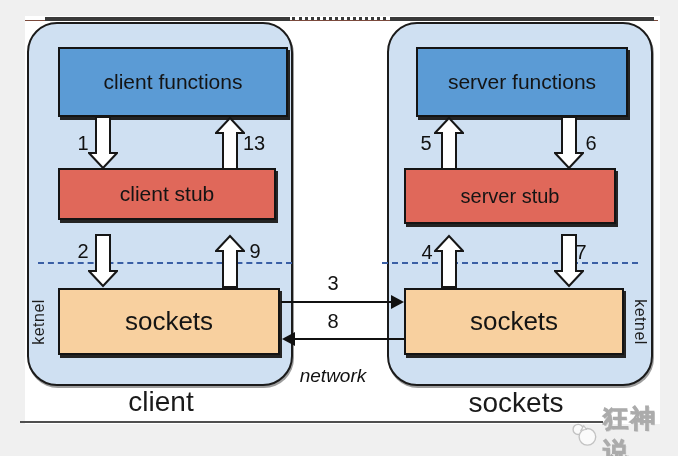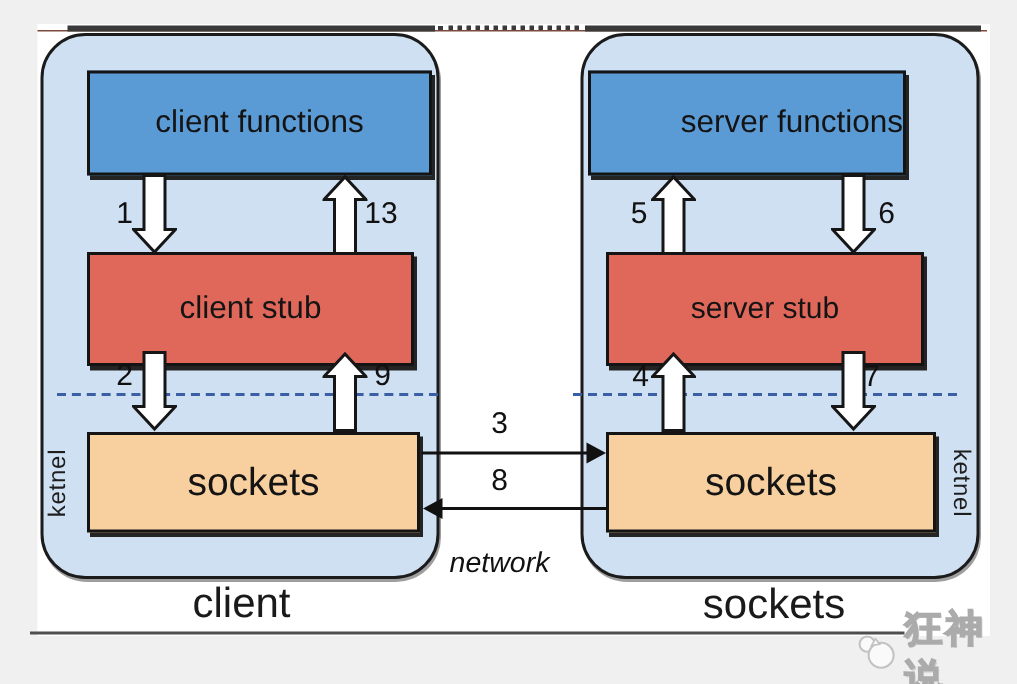--- a/index.html
+++ b/index.html
@@ -26,24 +26,24 @@
   .box {
     position: absolute; display: flex; flex-direction: column; align-items: center; justify-content: center;
     border: 2px solid #141414; box-shadow: 2px 3px 0 #242424;
     color: #141414; font-size: 21px; text-align: center; line-height: 1.12;
   }
   .box.blue   { background: #5b9bd5; }
   .box.red    { background: #e0685a; }
   .box.orange { background: #f8d09f; font-size: 26px; }
 
   #client-functions { left: 58px;  top: 47px;  width: 230px; height: 70px; }
-  #client-stub      { left: 58px;  top: 168px; width: 218px; height: 76px; }
+  #client-stub      { left: 58px;  top: 168px; width: 218px; height: 52px; }
   #client-sockets   { left: 58px;  top: 288px; width: 222px; height: 67px; }
-  #server-functions { left: 392px; top: 47px;  width: 212px; height: 70px; align-items: flex-end; }
-  #server-stub      { left: 404px; top: 168px; width: 212px; height: 76px; font-size: 20px; text-align: center; }
+  #server-functions { left: 416px; top: 47px;  width: 212px; height: 70px; }
+  #server-stub      { left: 404px; top: 168px; width: 212px; height: 56px; font-size: 20px; text-align: center; }
   #server-sockets   { left: 404px; top: 288px; width: 220px; height: 67px; }
 
   .dash { position: absolute; top: 262px; height: 0; border-top: 2px dashed #3a5fa5; }
   .dash.client { left: 38px;  width: 254px; }
   .dash.server { left: 382px; width: 256px; }
 
   .blockarrow { position: absolute; width: 30px; height: 54px; }
 
   .num {
     position: absolute; transform: translate(-50%,-50%);

